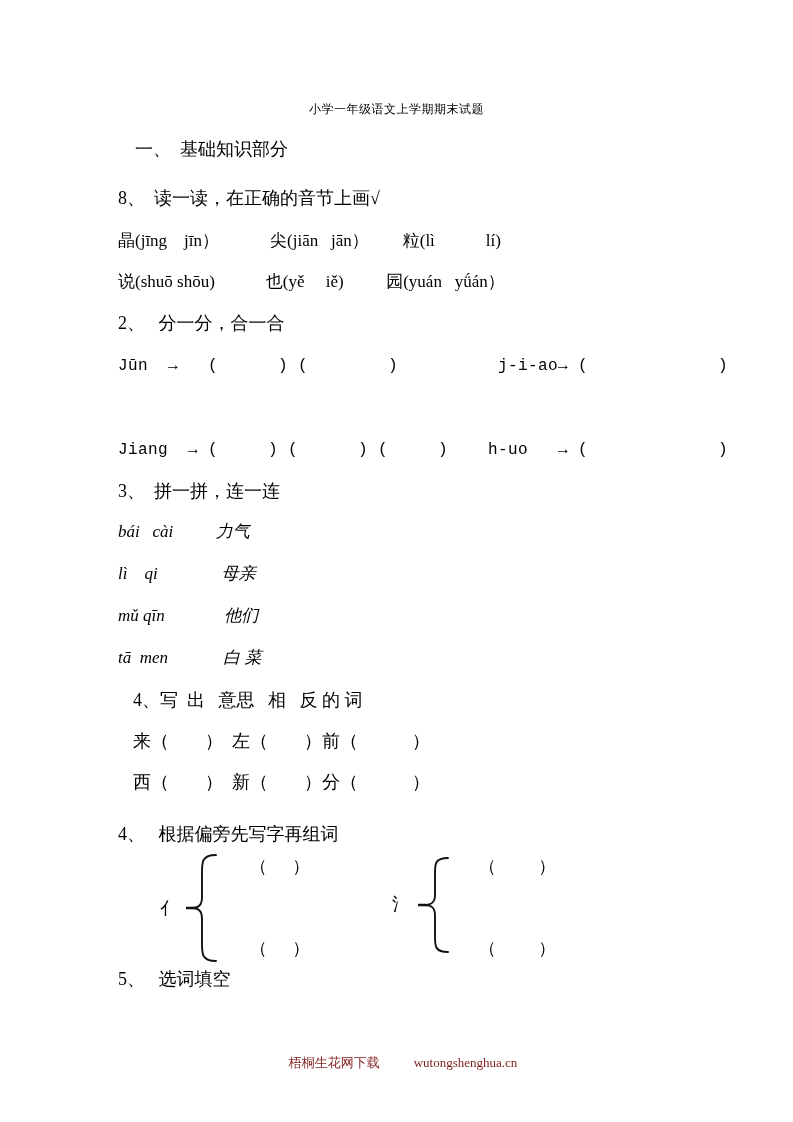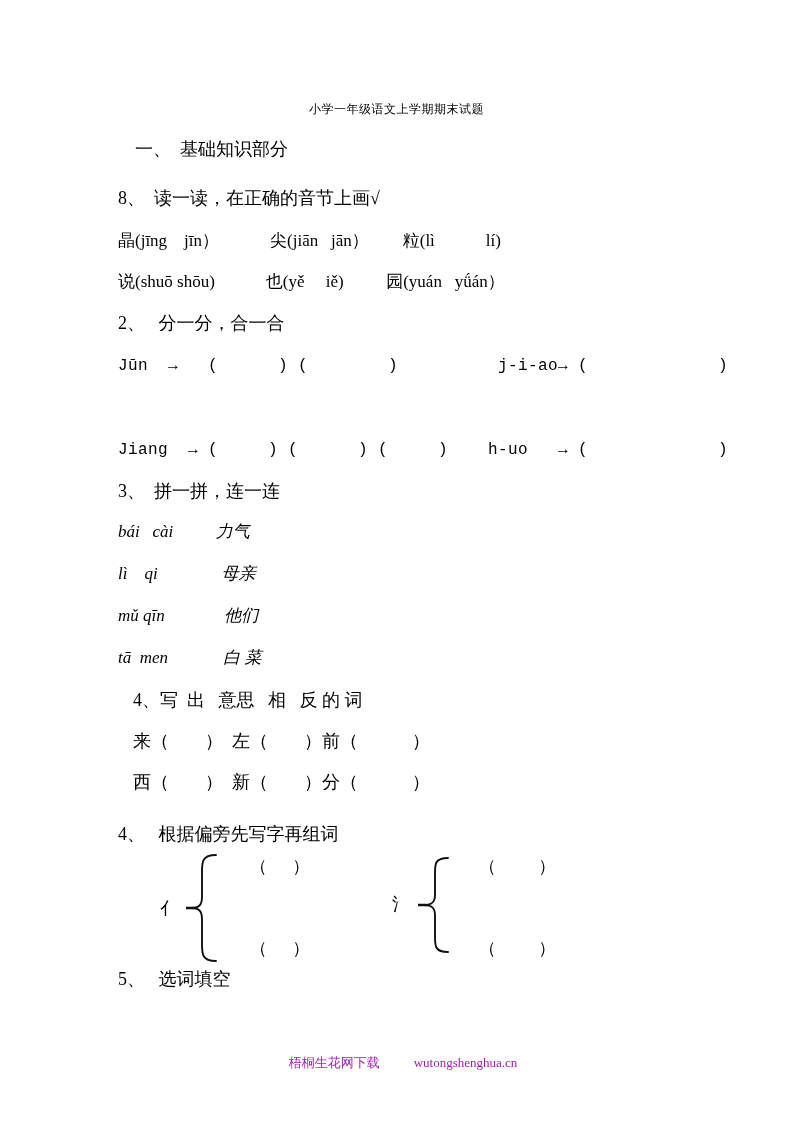--- a/index.html
+++ b/index.html
@@ -91,21 +91,21 @@
     font-family: "Liberation Serif", "DejaVu Serif", serif;
   }
 
   
   .footer {
     position: absolute;
     left: 0;
     top: 1038px;
     width: 793px;
     text-align: center;
-    color: #a21caf;
+    color: #7f1d1d;
     font-size: 13px;
     white-space: pre;
   }
   .footer .cn {
     font-family: "Liberation Serif", "DejaVu Serif", serif;
   }
   .footer .url {
     font-family: "Liberation Serif", "DejaVu Serif", serif;
     margin-left: 34px;
   }

